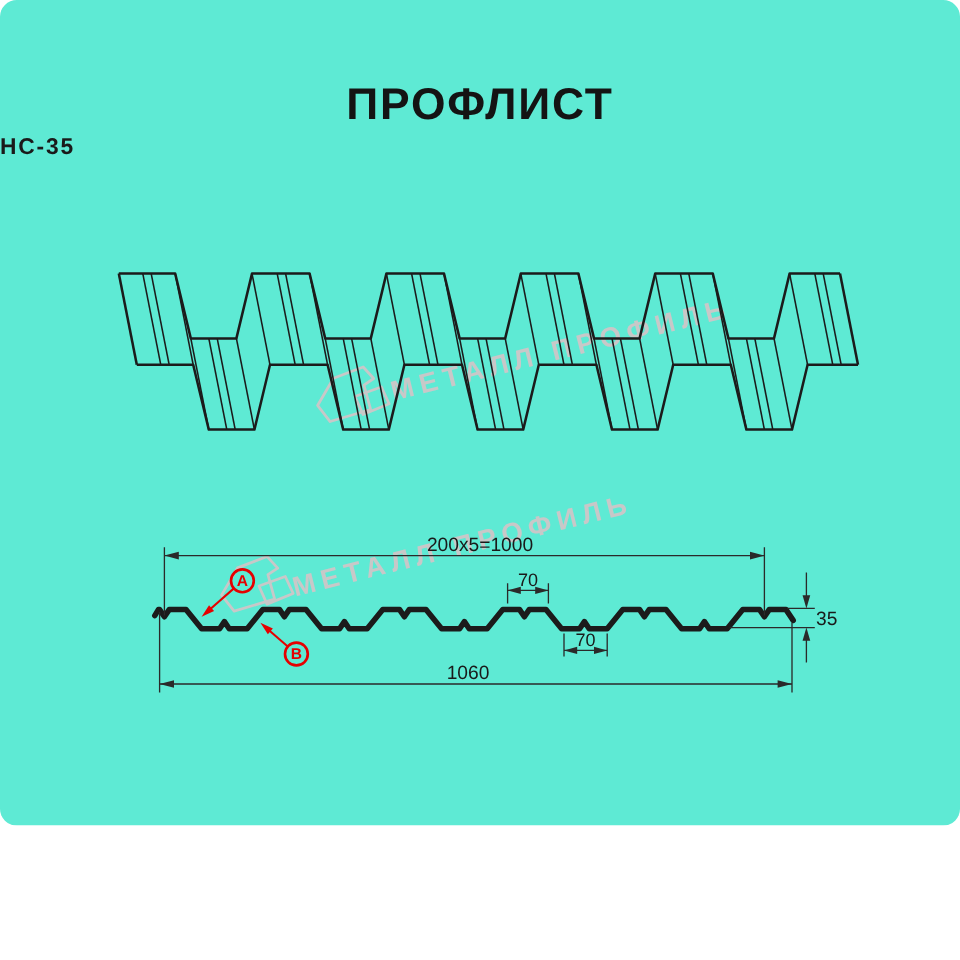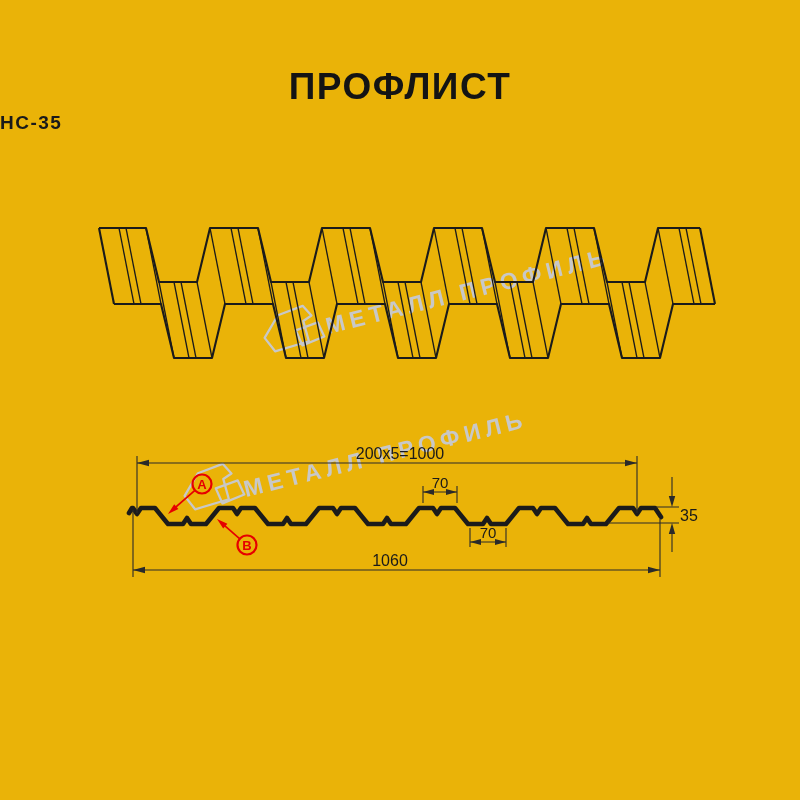--- a/index.html
+++ b/index.html
@@ -1,17 +1,17 @@
 <!DOCTYPE html>
 <html><head>
 <meta charset="utf-8">
 <style>
   html,body{margin:0;padding:0;background:#ffffff;}
-  .page{position:relative;width:800px;height:800px;background:#eab308;overflow:hidden;
-        font-family:"Liberation Sans",sans-serif;}
+  .page{position:relative;width:800px;height:688px;background:#5eead4;overflow:hidden;
+        font-family:"Liberation Sans",sans-serif;border-radius:14px;}
   .title{position:absolute;top:66px;left:0;width:800px;text-align:center;
          font-size:37px;font-weight:800;letter-spacing:1.5px;color:#141414;}
   .subtitle{position:absolute;top:112px;left:0;width:800px;text-align:left;
          font-size:19px;font-weight:700;letter-spacing:1.5px;color:#1a1a1a;}
   .caption{position:absolute;top:705px;left:0;width:800px;text-align:center;
          font-size:17px;font-weight:700;letter-spacing:0.4px;color:#1a1a1a;}
   svg{position:absolute;left:0;top:0;}
   .dim-line{stroke:#2a2a2a;stroke-width:1.1;fill:none;}
   .dim-arrow{fill:#2a2a2a;stroke:none;}
   .dim-text{font-family:"Liberation Sans",sans-serif;font-size:16px;fill:#1a1a1a;}

